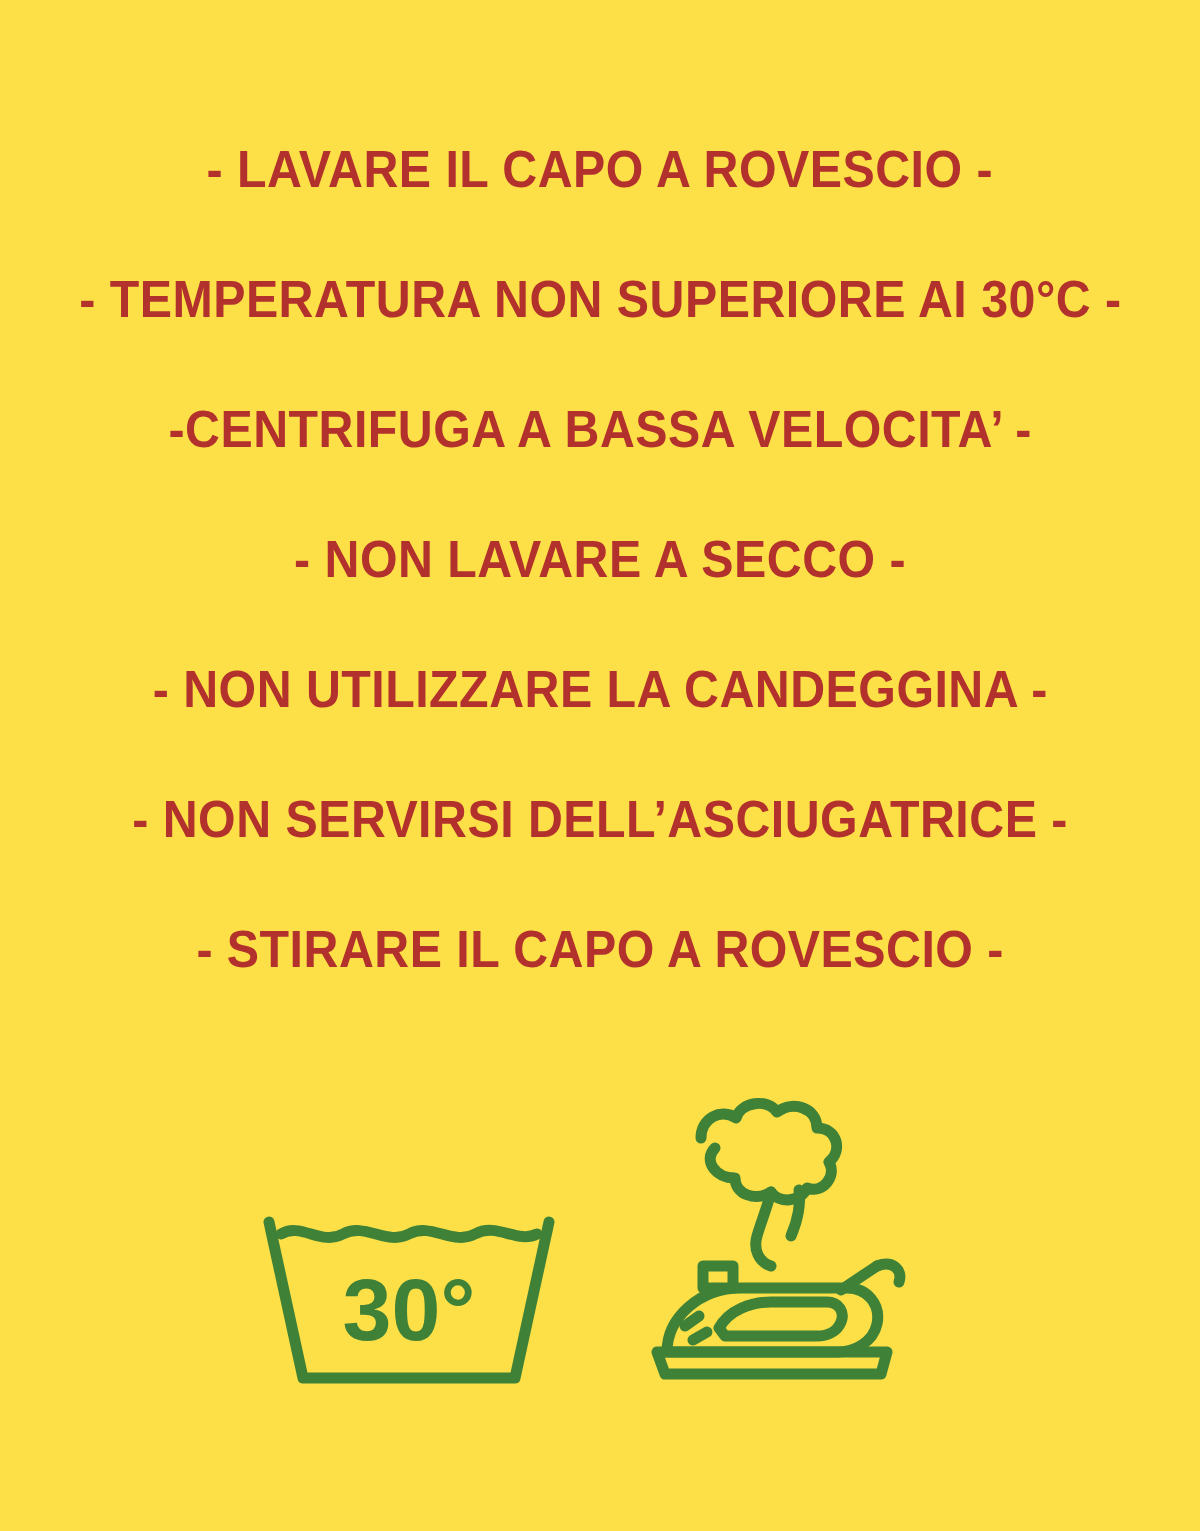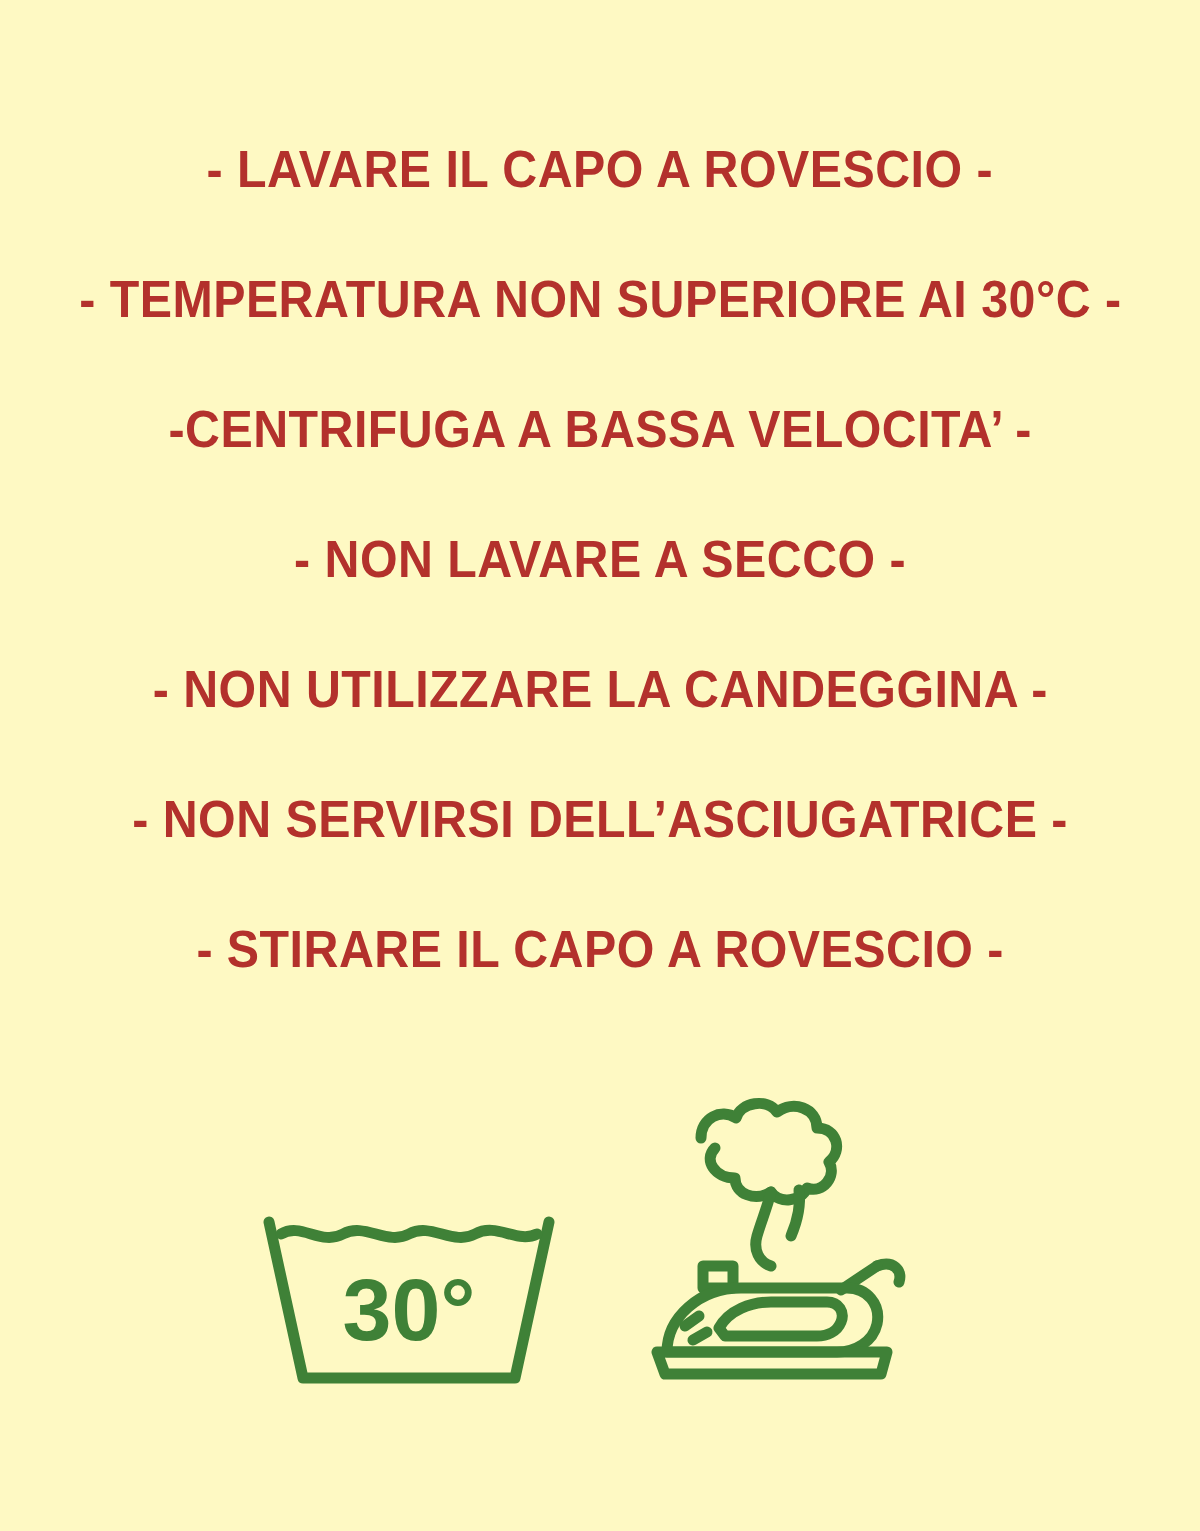--- a/index.html
+++ b/index.html
@@ -10,21 +10,21 @@
   body {
     width: 1200px;
     height: 1531px;
     font-family: "Liberation Sans", sans-serif;
     overflow: hidden;
   }
   .page {
     position: relative;
     width: 1200px;
     height: 1531px;
-    background: #fef9c3;
+    background: #fde047;
     box-sizing: border-box;
   }
   .instructions {
     padding-top: 104px;
     display: flex;
     flex-direction: column;
     align-items: center;
     gap: 0;
   }
   .instruction-line {

